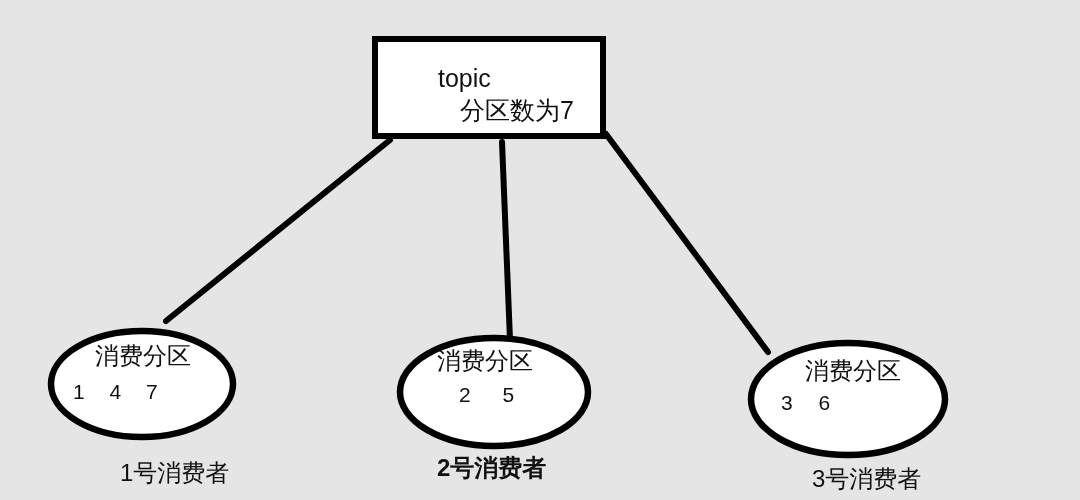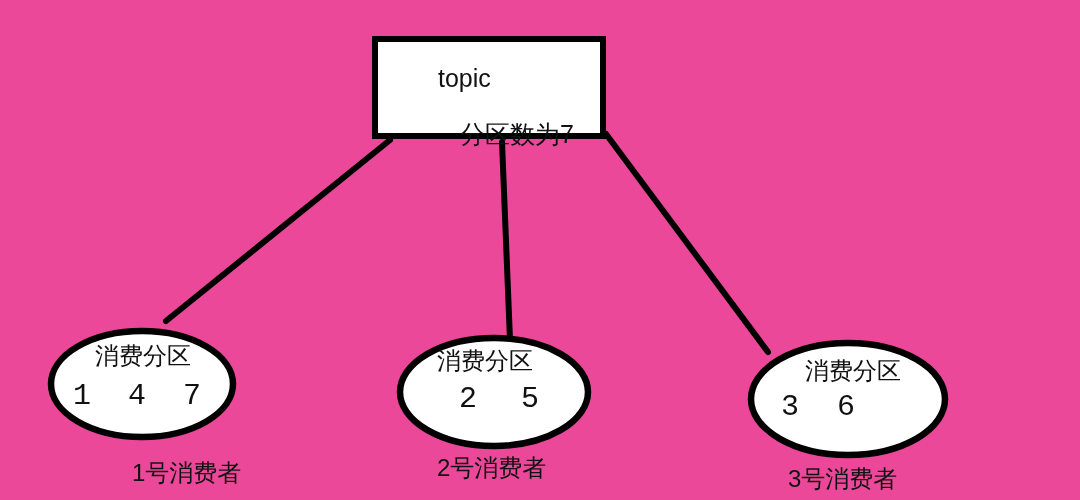--- a/index.html
+++ b/index.html
@@ -4,21 +4,21 @@
 <style>
   html, body {
     margin: 0;
     padding: 0;
     background: #ffffff;
   }
   .canvas {
     position: relative;
     width: 1080px;
     height: 500px;
-    background: #ec4899;
+    background: #e5e5e5;
     overflow: hidden;
     font-family: "Liberation Sans", "DejaVu Sans", sans-serif;
     color: #000000;
   }
   .shapes {
     position: absolute;
     left: 0;
     top: 0;
   }
   .txt {
@@ -29,45 +29,43 @@
   }
   .topic-title {
     left: 438px;
     top: 66px;
     font-size: 25px;
   }
   .topic-subtitle {
     left: 460px;
     top: 98px;
     font-size: 25px;
-    margin-top: 24px;
   }
   .group-label {
     font-size: 24px;
   }
   .partitions {
-    font-size: 30px;
+    font-size: 21px;
     word-spacing: 22px;
-    font-family: Liberation Mono, monospace;
   }
   .consumer-name {
     font-size: 24px;
   }
   
   .g1-label { left: 95px;  top: 344px; }
   .g1-parts { left: 73px;  top: 381px; word-spacing: 19px; }
-  .g1-name  { left: 132px; top: 461px; }
+  .g1-name  { left: 120px; top: 461px; }
   
   .g2-label { left: 437px; top: 349px; }
   .g2-parts { left: 425px; top: 384px; word-spacing: 26px; margin-left: 34px; }
-  .g2-name  { left: 437px; top: 456px; }
+  .g2-name  { left: 437px; top: 456px; font-weight: bold; }
   
   .g3-label { left: 805px; top: 359px; }
   .g3-parts { left: 781px; top: 392px; word-spacing: 20px; text-align: right; }
-  .g3-name  { left: 788px; top: 467px; }
+  .g3-name  { left: 812px; top: 467px; }
 </style>
 </head>
 <body>
 
 <div class="canvas">
 
   <svg class="shapes" width="1080" height="500" viewBox="0 0 1080 500">
 
     <rect x="375" y="39" width="228" height="97" fill="#ffffff" stroke="#000000" stroke-width="6"></rect>
 

